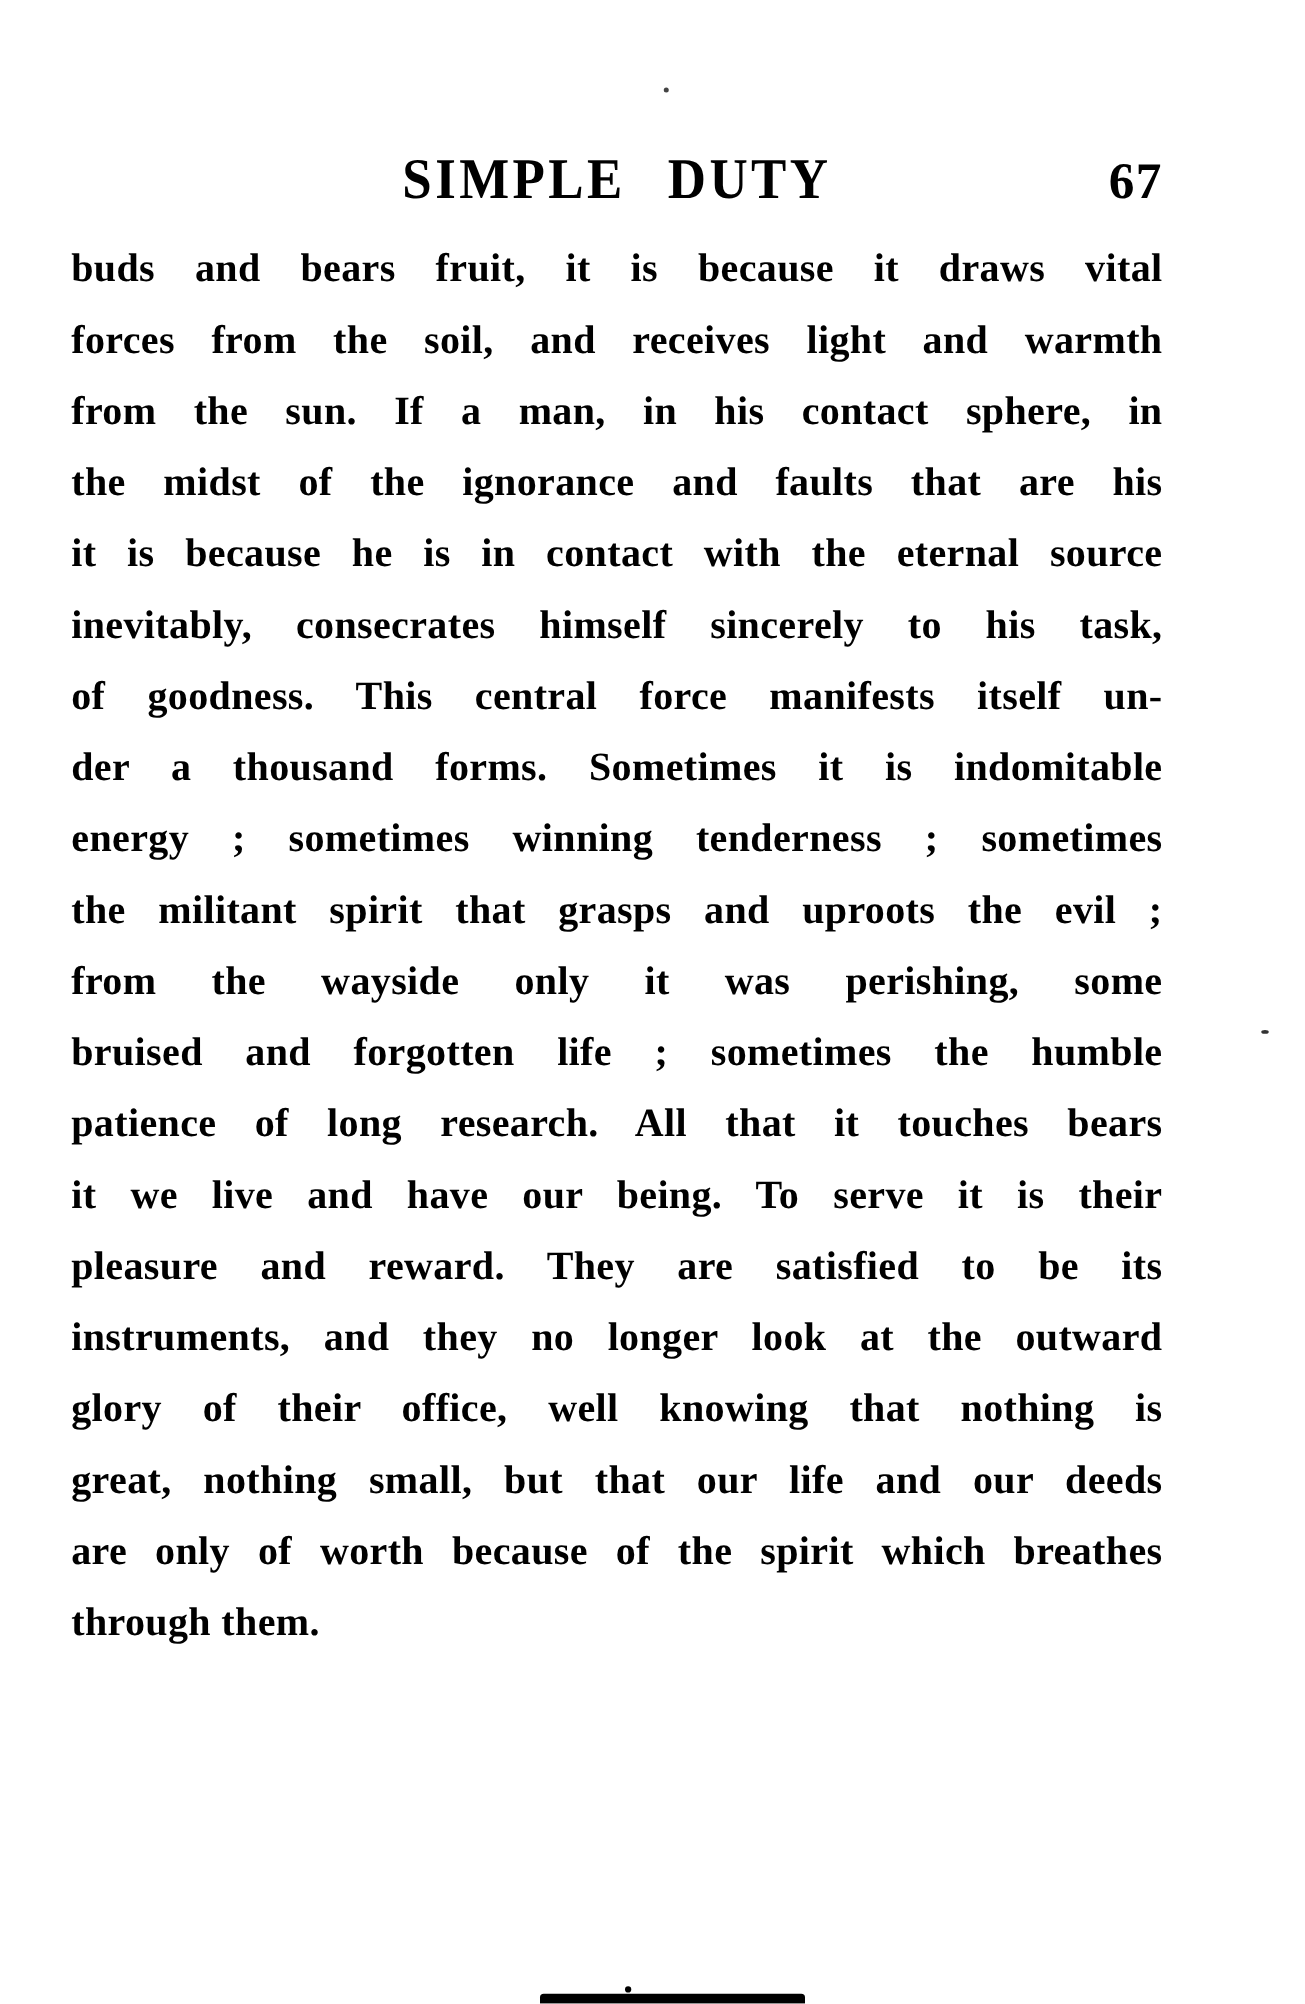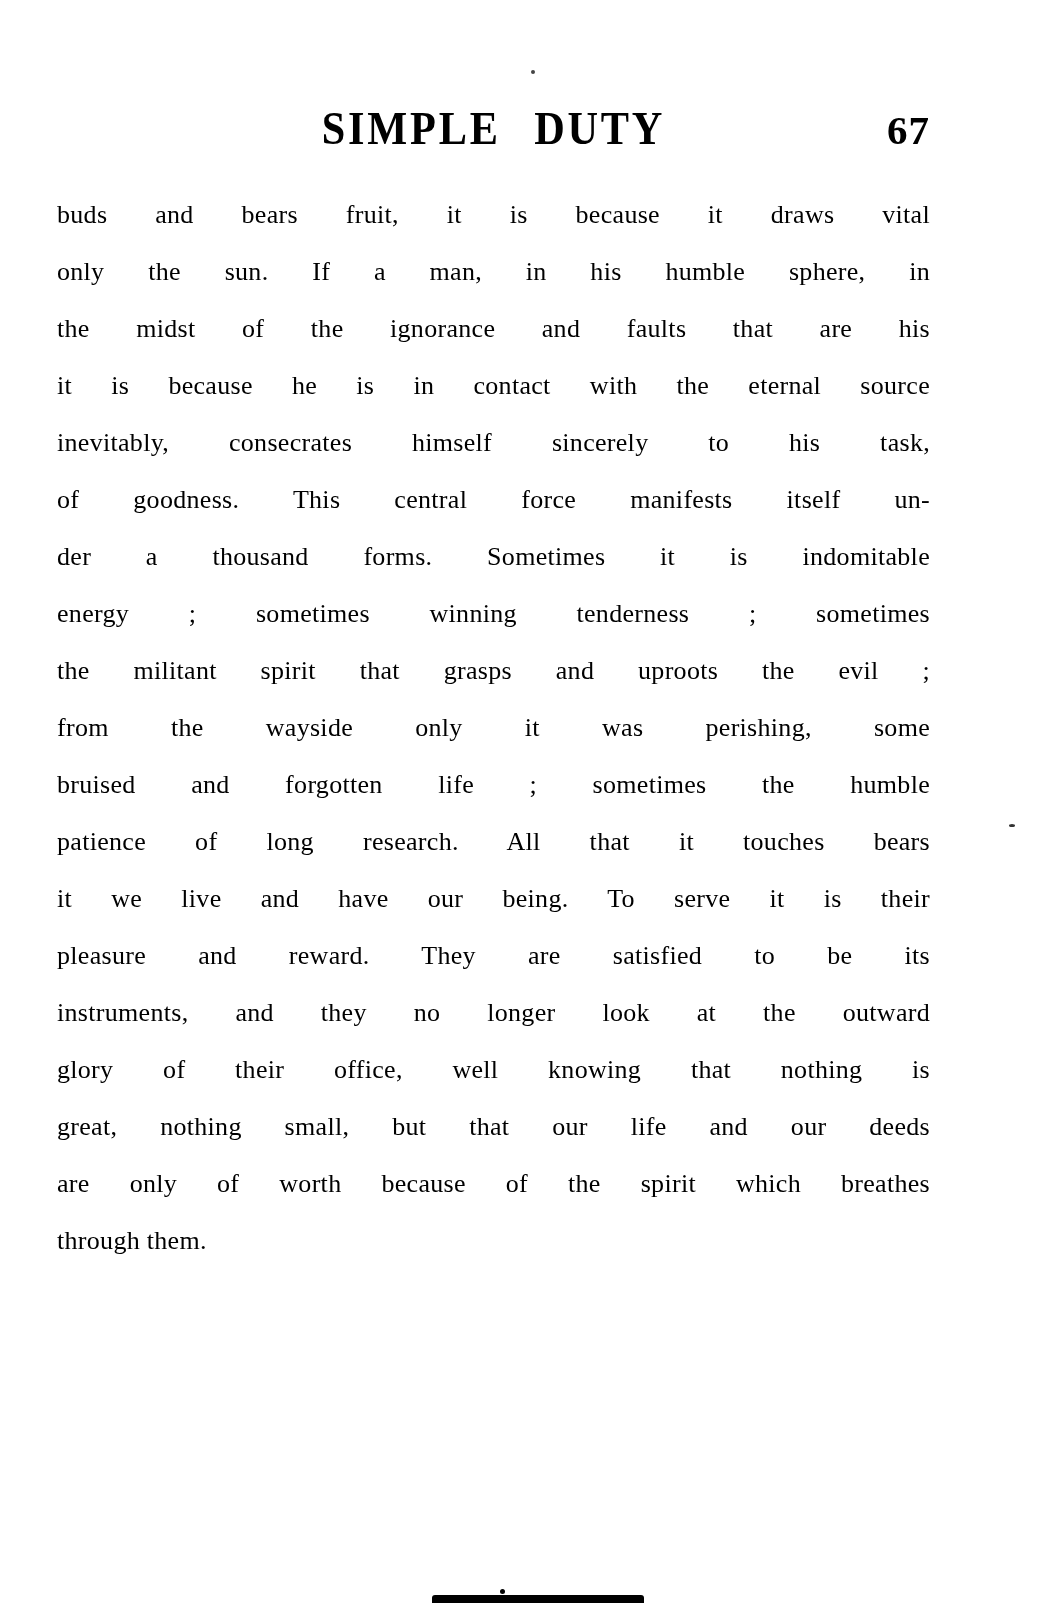--- a/index.html
+++ b/index.html
@@ -4,38 +4,38 @@
 <style>
   html,body{margin:0;padding:0;background:#ffffff;}
   .page{
     position:relative;
     width:1044px;height:1603px;
     background:#ffffff;color:#000000;
     font-family:"Liberation Serif", serif;
     overflow:hidden;
   }
   
-  .header{position:absolute;left:57px;top:104px;width:873px;height:50px;font-family:Liberation Serif, serif;}
+  .header{position:absolute;left:57px;top:118px;width:873px;height:50px;font-family:Liberation Serif, serif;}
   .running-head{
     position:absolute;left:0;right:0;top:0;
     text-align:center;
     font-size:46px;font-weight:700;line-height:50px;
     letter-spacing:3px;word-spacing:22px;
     transform:scaleX(.92);transform-origin:center;
   }
   .page-number{
     position:absolute;right:0;top:1px;
     font-size:41px;font-weight:700;line-height:50px;
     letter-spacing:1px;
   }
   
   .body-text{position:absolute;left:57px;top:186px;width:873px;}
   .line{
     width:873px;height:57px;line-height:57px;
-    font-size:26px;font-weight:400;
+    font-size:32px;font-weight:700;
     letter-spacing:.3px;
     text-align:justify;
     text-align-last:justify;
     white-space:normal;
     overflow:visible;
   }
   .line.last{text-align-last:left;}
   
   .speck{position:absolute;background:#000;border-radius:50%;}
   .speck-a{left:531px;top:70px;width:4px;height:4px;background:#444;}
@@ -51,21 +51,22 @@
 
 <div class="page">
 
   <div class="header">
     <div class="running-head">SIMPLE DUTY</div>
     <div class="page-number">67</div>
   </div>
 
   <div class="body-text">
     <div class="line">buds and bears fruit, it is because it draws vital</div>
-    <div class="line">only the sun.  If a man, in his humble sphere, in</div>
+    <div class="line">forces from the soil, and receives light and warmth</div>
+    <div class="line">from the sun.  If a man, in his contact sphere, in</div>
     <div class="line">the midst of the ignorance and faults that are his</div>
     <div class="line">it is because he is in contact with the eternal source</div>
     <div class="line">inevitably, consecrates himself sincerely to his task,</div>
     <div class="line">of goodness.  This central force manifests itself un-</div>
     <div class="line">der a thousand forms.  Sometimes it is indomitable</div>
     <div class="line">energy ; sometimes winning tenderness ; sometimes</div>
     <div class="line">the militant spirit that grasps and uproots the evil ;</div>
     <div class="line">from the wayside only it was perishing, some</div>
     <div class="line">bruised and forgotten life ; sometimes the humble</div>
     <div class="line">patience of long research.  All that it touches bears</div>

